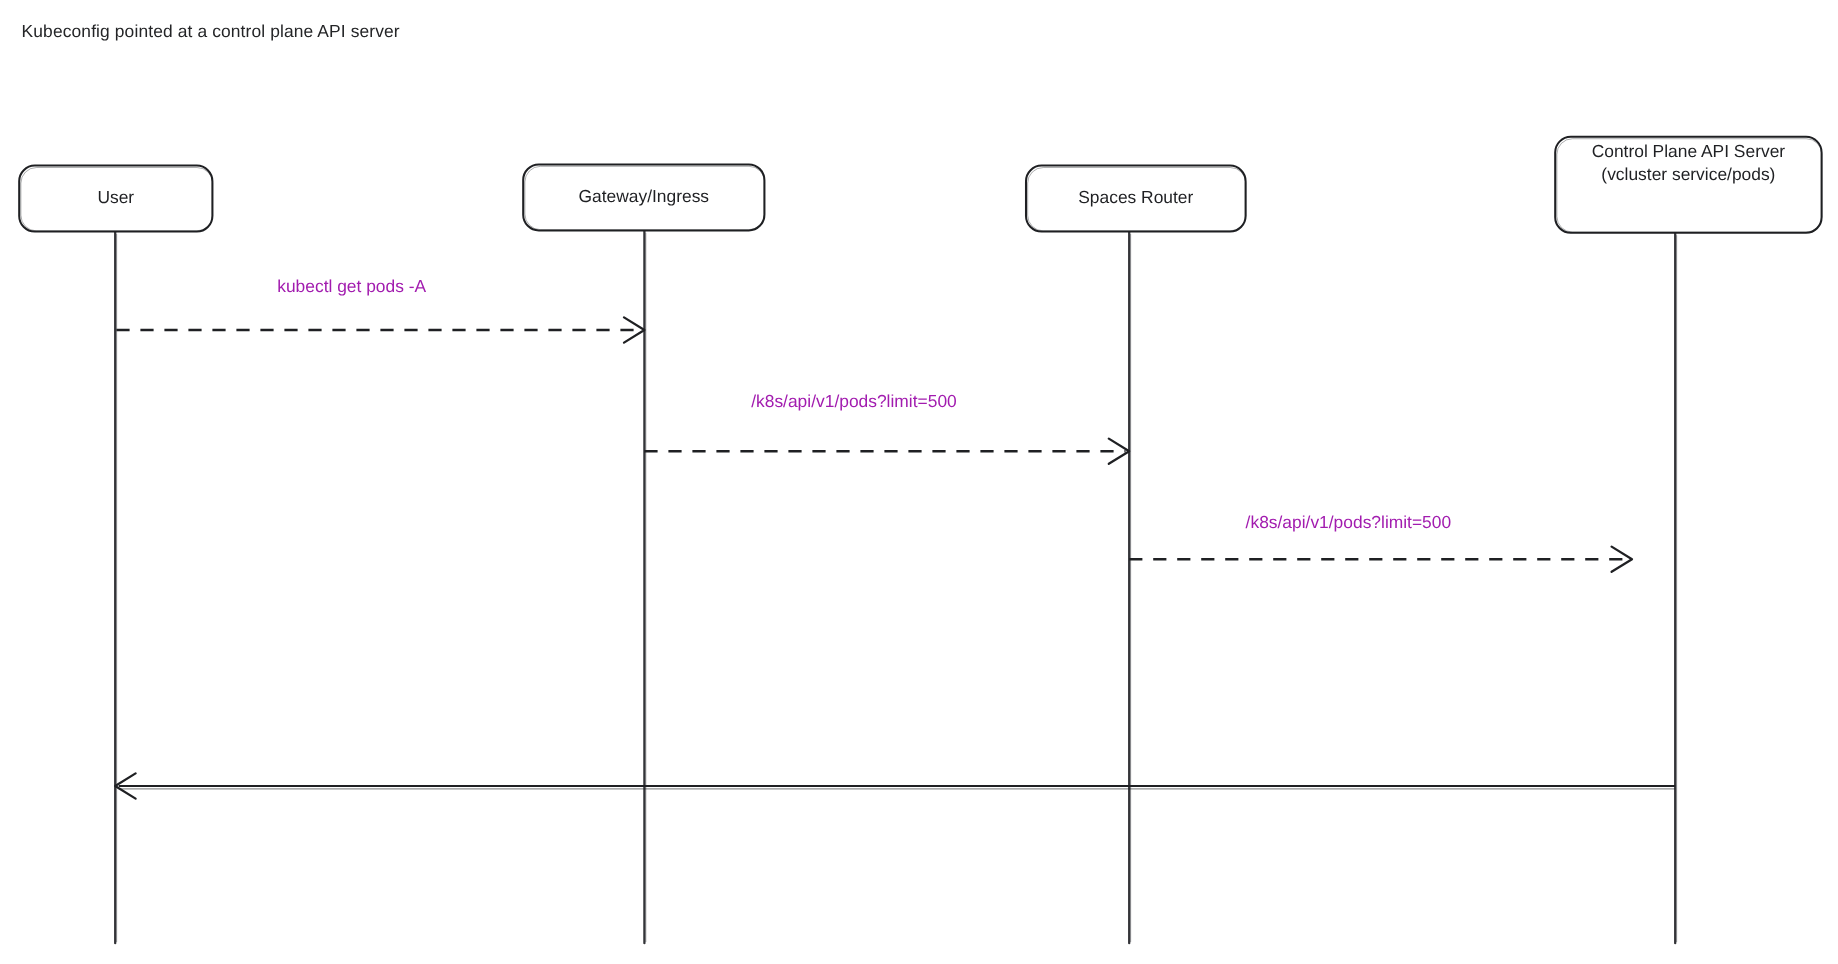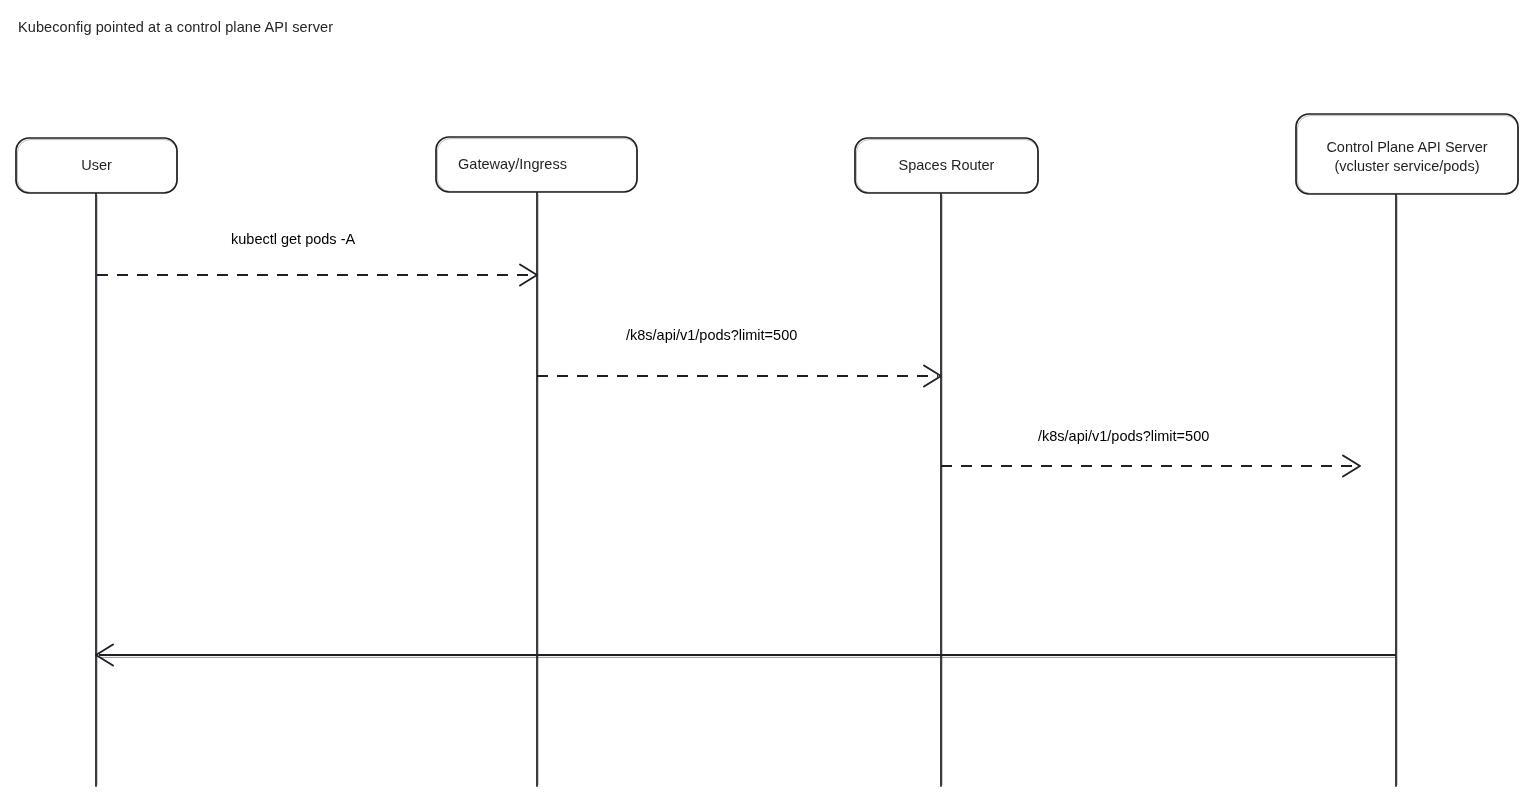--- a/index.html
+++ b/index.html
@@ -50,21 +50,21 @@
     line-height: 19px;
     color: #1f2023;
     white-space: pre-line;
     pointer-events: none;
   }
 
   .message-label {
     position: absolute;
     font-size: 14.5px;
     line-height: 18px;
-    color: #000000;
+    color: #a21caf;
     white-space: nowrap;
     pointer-events: none;
   }
 </style>
 </head>
 <body>
 
 <div id="diagram-root">
 
   <div class="header-note" id="note-kubeconfig">Kubeconfig pointed at a control plane API server</div>
@@ -123,23 +123,23 @@
         <g>
           <line x1="1396" y1="655" x2="99" y2="655" stroke="#1f2023" stroke-width="1.8" stroke-linecap="butt"></line>
           <line x1="1396" y1="657.4" x2="99" y2="657.4" stroke="#1f2023" stroke-width="0.9" opacity="0.5"></line>
           <path d="M 113 644.5 L 96 655 L 113 665.5" fill="none" stroke="#1f2023" stroke-width="1.9" stroke-linecap="round" stroke-linejoin="round"></path>
         </g>
       </g>
   </svg>
 
   <div id="participant-labels-layer">
       <div class="participant-label" style="left: 16px; width: 161px; top: 156px;">User</div>
-      <div class="participant-label" style="left: 412px; width: 201px; top: 155px;">Gateway/Ingress</div>
+      <div class="participant-label" style="left: 436px; width: 201px; top: 155px;">Gateway/Ingress</div>
       <div class="participant-label" style="left: 855px; width: 183px; top: 156px;">Spaces Router</div>
-      <div class="participant-label" style="left: 1296px; width: 222px; top: 138px;">Control Plane API Server
+      <div class="participant-label" style="left: 1296px; width: 222px; top: 118px;">Control Plane API Server
 (vcluster service/pods)</div>
     </div>
   <div id="message-labels-layer">
       <div class="message-label" style="left: 231px; top: 230px;">kubectl get pods -A</div>
       <div class="message-label" style="left: 626px; top: 326px;">/k8s/api/v1/pods?limit=500</div>
       <div class="message-label" style="left: 1038px; top: 427px;">/k8s/api/v1/pods?limit=500</div>
     </div>
 
 </div>
 

